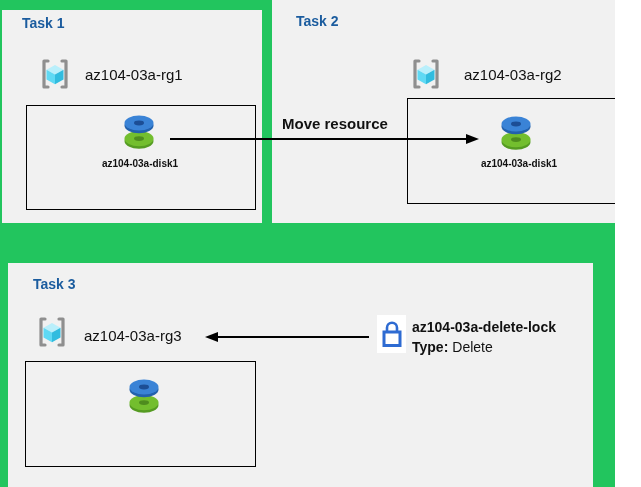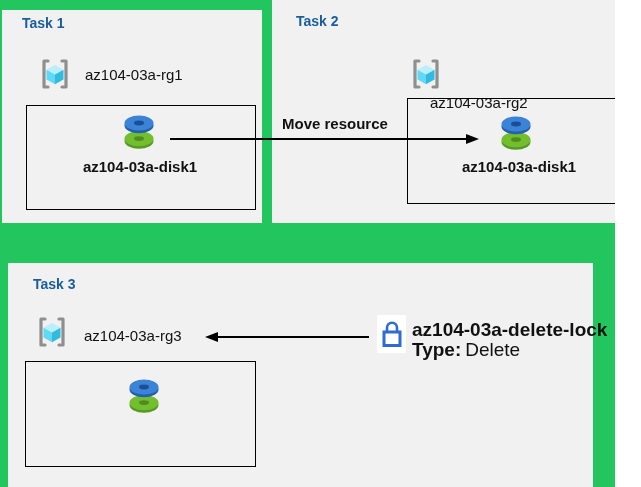--- a/index.html
+++ b/index.html
@@ -16,52 +16,52 @@
   #task2-title{left:296px;top:13px;}
   #task3-title{left:33px;top:276px;}
 
   .rg-icon{position:absolute;width:38px;height:36px;}
   #rg1-icon{left:36px;top:56px;}
   #rg2-icon{left:407px;top:56px;}
   #rg3-icon{left:33px;top:314px;}
 
   .rg-label{position:absolute;font-size:15px;font-weight:400;color:#111111;white-space:nowrap;}
   #rg1-label{left:85px;top:66px;}
-  #rg2-label{left:430px;top:66px;margin-top:28px;}
+  #rg2-label{left:464px;top:66px;}
   #rg3-label{left:84px;top:327px;}
 
   .resource-box{position:absolute;border:1.5px solid #000000;background:transparent;}
   #box1{left:26px;top:105px;width:228px;height:103px;}
   #box2{left:407px;top:98px;width:224px;height:104px;}
   #box3{left:25px;top:361px;width:229px;height:104px;}
 
   .disk-icon{position:absolute;width:42px;height:42px;}
   #disk1-icon{left:118px;top:110px;}
   #disk2-icon{left:495px;top:111px;}
   #disk3-icon{left:123px;top:374px;}
 
-  .disk-label{position:absolute;font-size:15px;font-weight:700;color:#111111;text-align:center;}
+  .disk-label{position:absolute;font-size:10px;font-weight:700;color:#111111;text-align:center;}
   #disk1-label{left:26px;top:158px;width:228px;}
   #disk2-label{left:407px;top:158px;width:224px;}
   #disk3-label{left:25px;top:420px;width:229px;}
 
   .arrow-line{position:absolute;height:1.6px;background:#000000;}
   #move-arrow-line{left:170px;top:138px;width:296px;}
   #lock-arrow-line{left:217px;top:336px;width:152px;}
 
   .arrow-head{position:absolute;width:0;height:0;}
   #move-arrow-head{left:466px;top:133.5px;border-left:13px solid #000;border-top:5.5px solid transparent;border-bottom:5.5px solid transparent;}
   #lock-arrow-head{left:205px;top:331.5px;border-right:13px solid #000;border-top:5.5px solid transparent;border-bottom:5.5px solid transparent;}
 
   #move-label{position:absolute;left:282px;top:115px;font-size:15px;font-weight:700;color:#111111;white-space:nowrap;}
 
   #lock-bg{position:absolute;left:377px;top:315px;width:29px;height:38px;background:#ffffff;}
   #lock-icon{position:absolute;left:380px;top:319px;width:24px;height:30px;}
 
-  .lock-text{position:absolute;font-size:19px;color:#111111;white-space:nowrap;}
+  .lock-text{position:absolute;font-size:14px;color:#111111;white-space:nowrap;}
   #lock-name{left:412px;top:319px;font-weight:700;}
   #lock-type{left:412px;top:339px;}
   #lock-type .t-label{font-weight:700;}
   #lock-type .t-value{font-weight:400;margin-left:4px;}
 </style>
 </head>
 <body>
 
 <div class="canvas">
 

